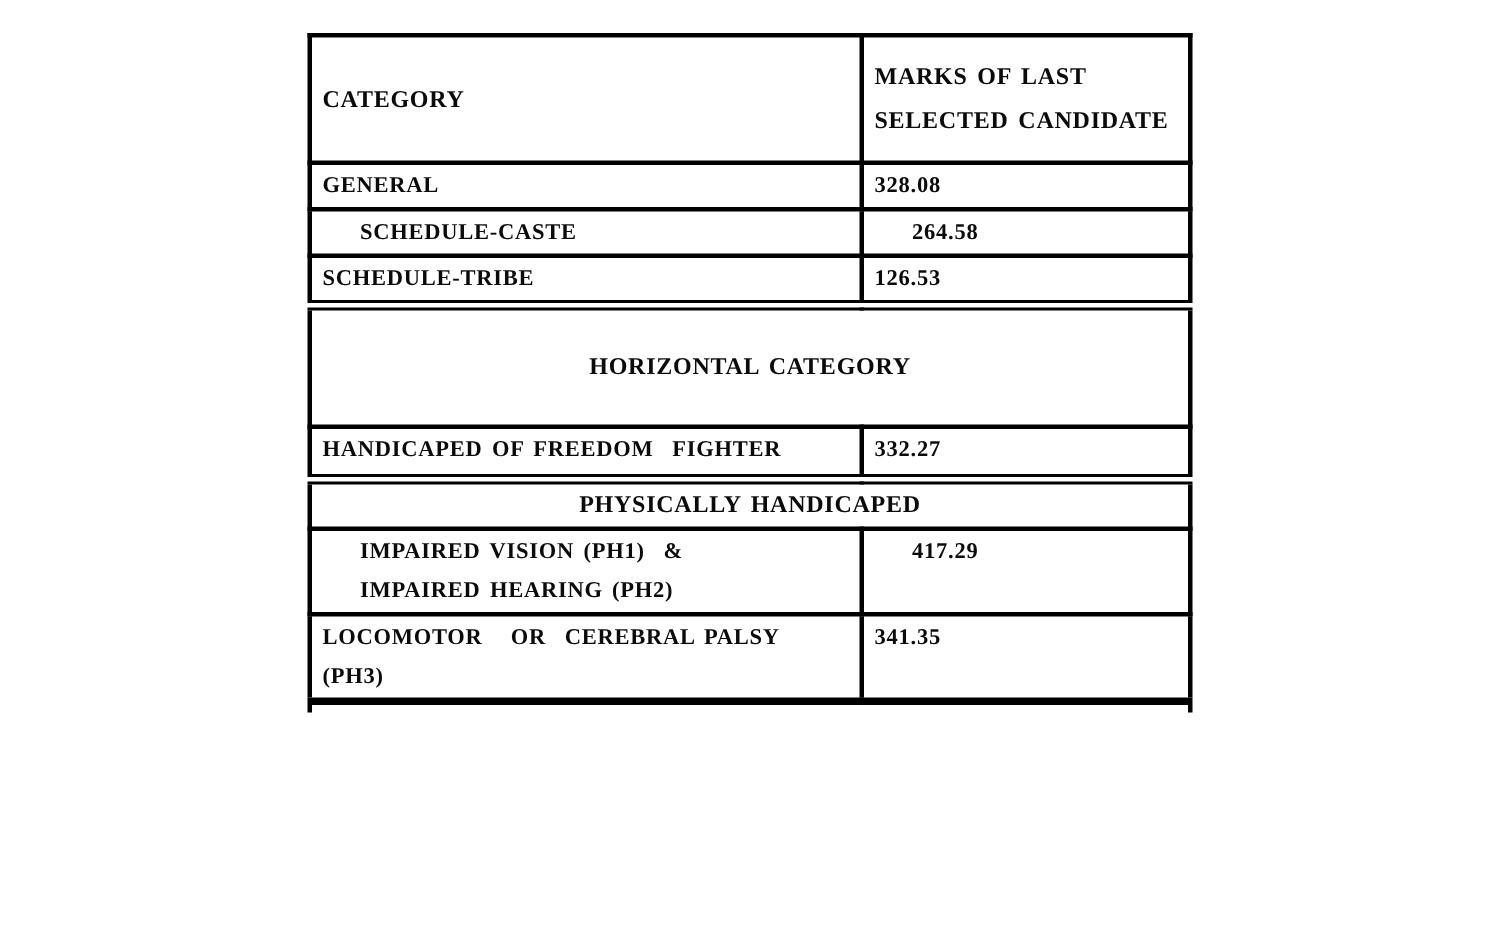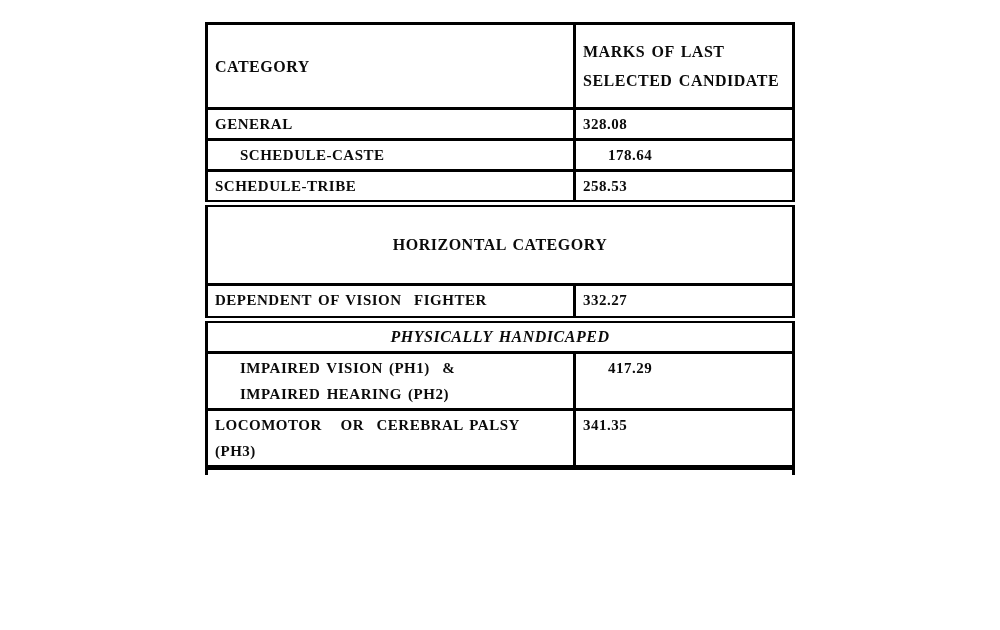--- a/index.html
+++ b/index.html
@@ -54,21 +54,21 @@
     font-size: 16px;
   }
 
   
   tr[data-name="row-general"] td                             { height: 26px; margin-left: 20px; }
   tr[data-name="row-schedule-caste"] td                      { height: 25px; padding-left: 32px; }
   tr[data-name="row-schedule-tribe"] td                      { height: 24px; margin-top: 32px; }
   tr[data-name="row-other-backward-class"] td                { height: 24px; }
   tr[data-name="row-horizontal-category"] td                 { height: 74px; margin-left: 36px; }
   tr[data-name="row-dependent-of-freedom-fighter"] td        { height: 28px; }
-  tr[data-name="row-physically-handicaped"] td               { height: 20px; font-style: italic; }
+  tr[data-name="row-physically-handicaped"] td               { height: 20px; }
   tr[data-name="row-impaired-vision-hearing"] td             { height: 52px; padding-left: 32px; }
   tr[data-name="row-locomotor-cerebral-palsy"] td            { height: 24px; }
   tr[data-name="row-impaired-vision-hearing-locomotor"] td   { height: 82px; }
   tr[data-name="row-spacer"] td                              { height: 20px; }
 
   
   tr[data-name="row-horizontal-category"] td,
   tr[data-name="row-physically-handicaped"] td {
     border-top: 7px double #000000;
   }
@@ -104,39 +104,39 @@
           </td>
           <td data-name="marks-value-cell">
             <div class="cell-line" data-name="marks-value">328.08</div>
           </td>
         </tr>
         <tr data-name="row-schedule-caste">
           <td data-name="category-cell">
             <div class="cell-line" data-name="category-line">SCHEDULE-CASTE</div>
           </td>
           <td data-name="marks-value-cell">
-            <div class="cell-line" data-name="marks-value">178.64</div>
+            <div class="cell-line" data-name="marks-value">264.58</div>
           </td>
         </tr>
         <tr data-name="row-schedule-tribe">
           <td data-name="category-cell">
             <div class="cell-line" data-name="category-line">SCHEDULE-TRIBE</div>
           </td>
           <td data-name="marks-value-cell">
-            <div class="cell-line" data-name="marks-value">258.53</div>
+            <div class="cell-line" data-name="marks-value">126.53</div>
           </td>
         </tr>
         <tr data-name="row-horizontal-category" class="section-row">
           <td colspan="2" data-name="section-header-cell">
             <div class="cell-line" data-name="section-header-label">HORIZONTAL CATEGORY</div>
           </td>
         </tr>
         <tr data-name="row-dependent-of-freedom-fighter">
           <td data-name="category-cell">
-            <div class="cell-line" data-name="category-line">DEPENDENT OF VISION  FIGHTER</div>
+            <div class="cell-line" data-name="category-line">HANDICAPED OF FREEDOM  FIGHTER</div>
           </td>
           <td data-name="marks-value-cell">
             <div class="cell-line" data-name="marks-value">332.27</div>
           </td>
         </tr>
         <tr data-name="row-physically-handicaped" class="section-row">
           <td colspan="2" data-name="section-header-cell">
             <div class="cell-line" data-name="section-header-label">PHYSICALLY HANDICAPED</div>
           </td>
         </tr>

